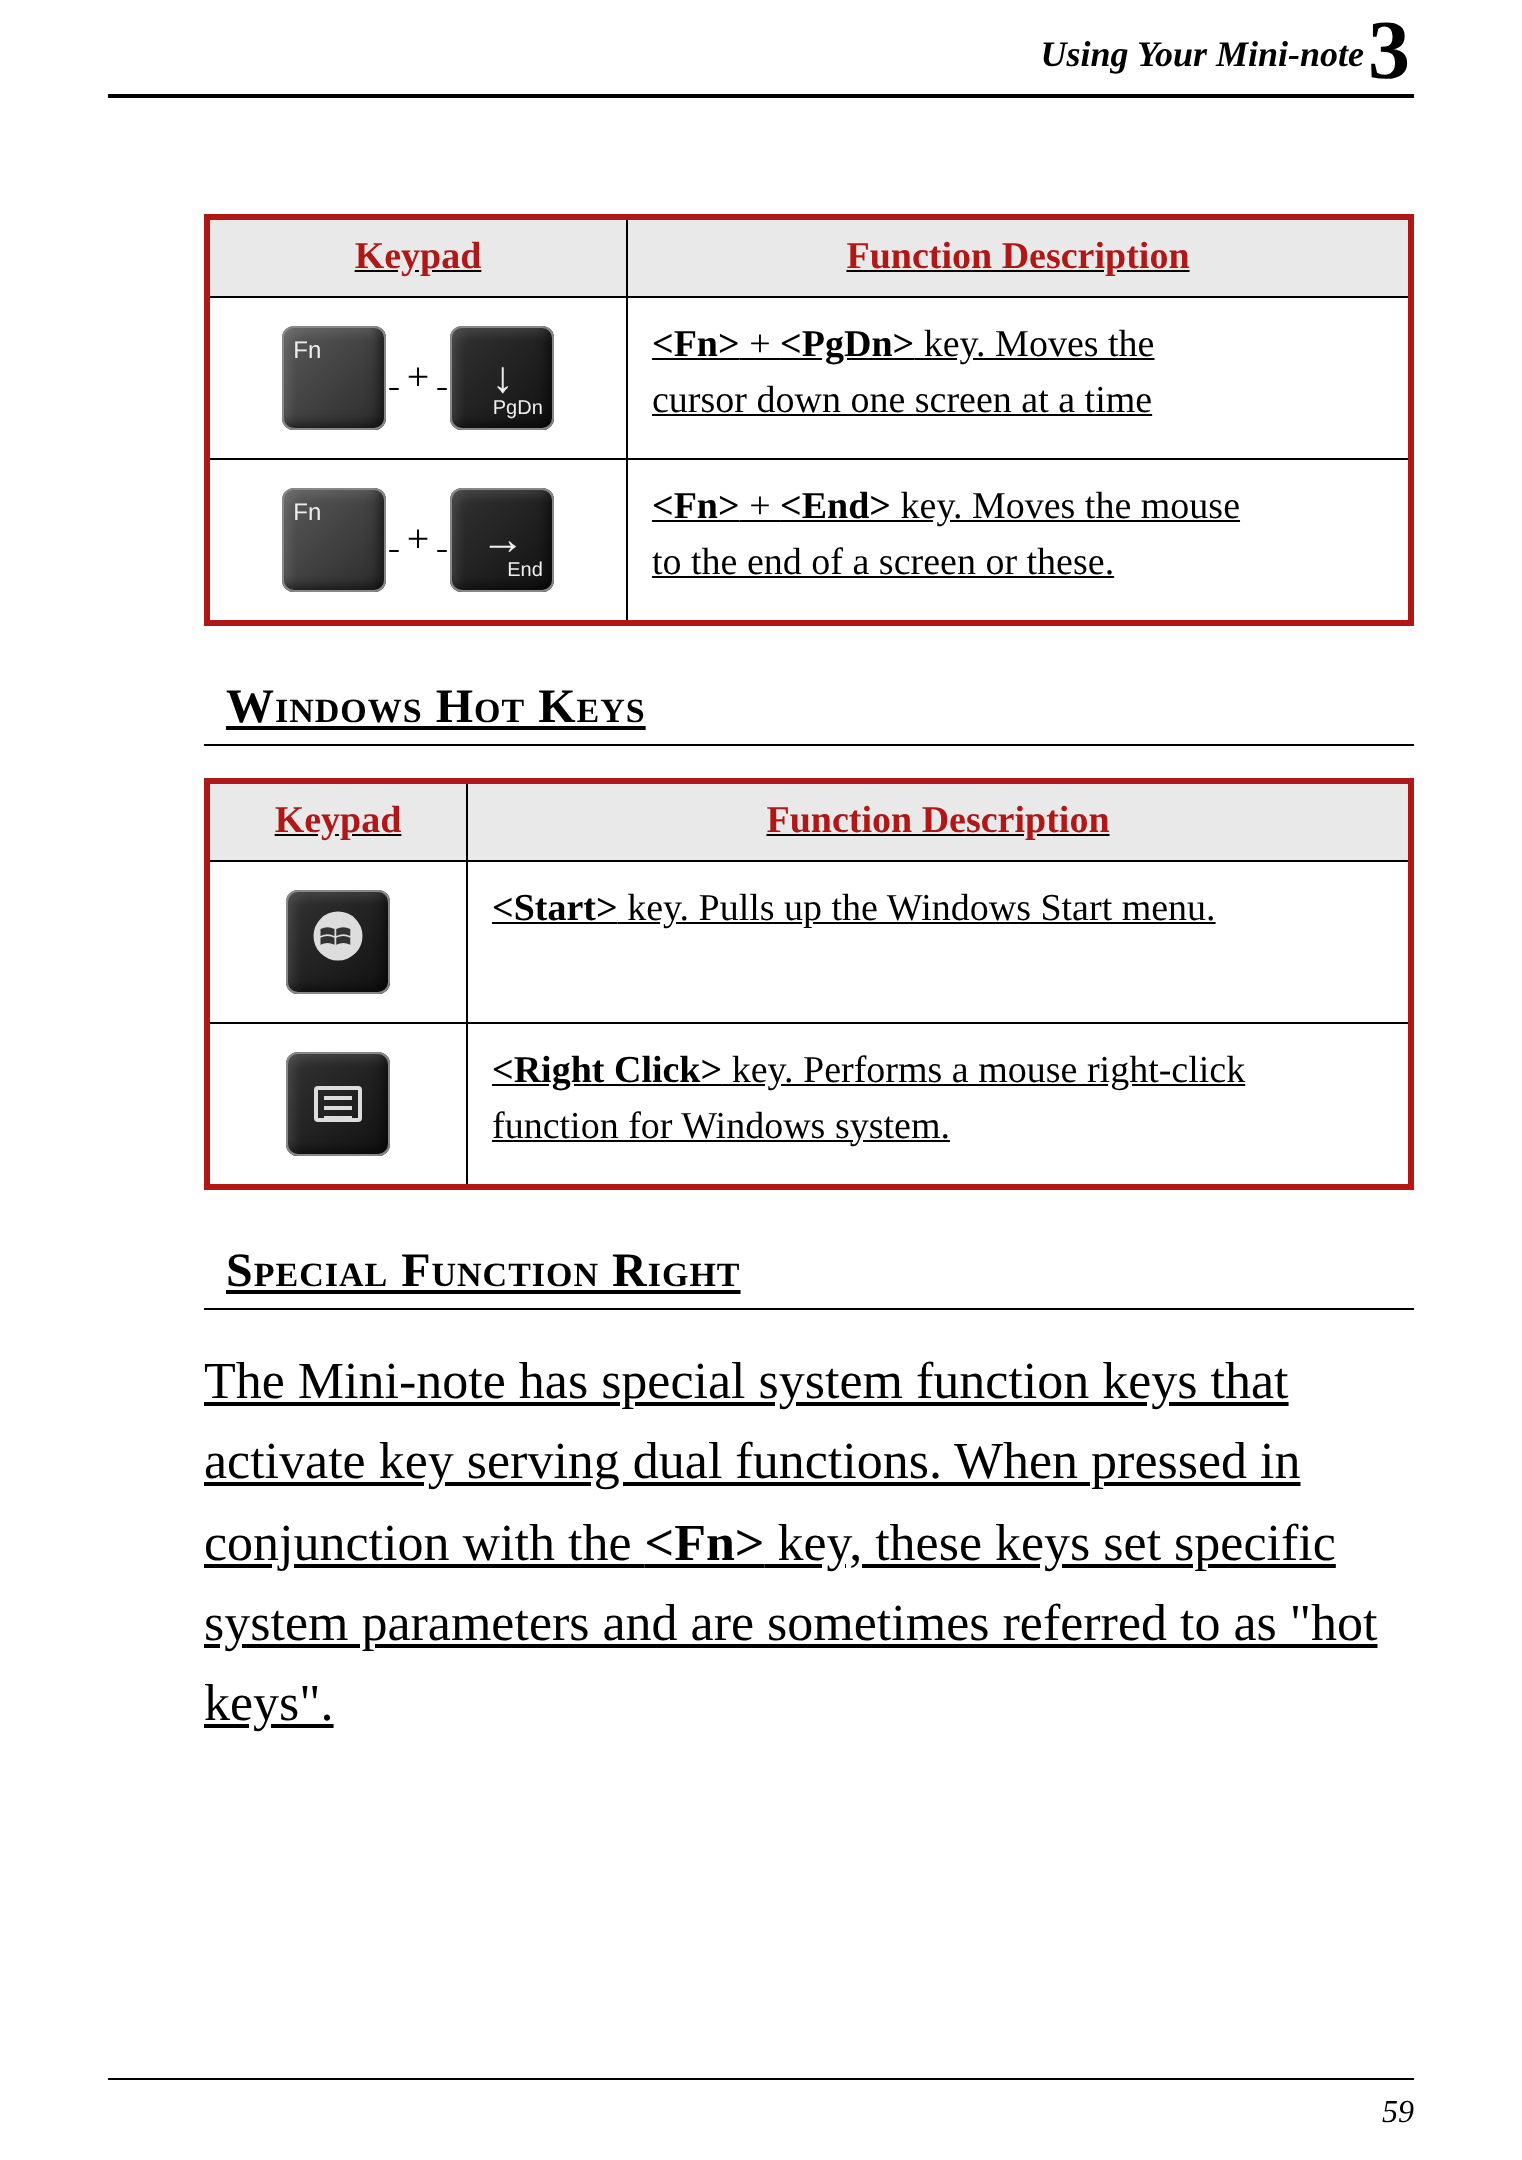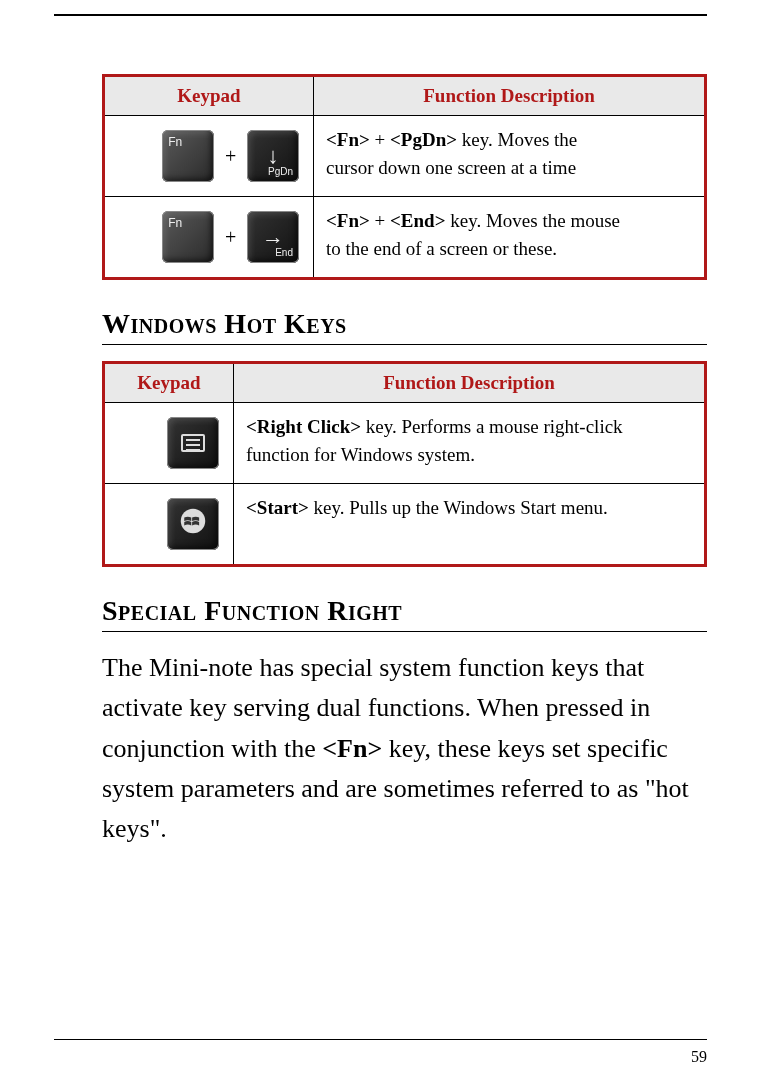--- a/index.html
+++ b/index.html
@@ -18,21 +18,21 @@
   }
   .running-head .chapnum {
     font-style: normal;
     font-weight: bold;
     font-size: 42px;
     vertical-align: -6px;
     padding-left: 2px;
   }
   .top-rule { border: 0; border-top: 2px solid #000; margin: 4px 0 0 0; }
 
-  .content { padding: 58px 0 0 48px; }
+  .content { padding: 58px 0 0 48px; text-decoration: underline; }
 
   table.kt {
     border-collapse: collapse;
     width: 100%;
     border: 3px solid #b01818;
     margin-bottom: 28px;
   }
   table.kt th {
     background: #e9e9e9;
     color: #b01818;
@@ -41,21 +41,21 @@
     padding: 8px 6px;
     border: 1px solid #000;
     text-align: center;
   }
   table.kt td {
     border: 1px solid #000;
     padding: 10px 12px;
     font-size: 19px;
     vertical-align: top;
   }
-  table.kt td.keycol { text-align: right; vertical-align: middle; }
+  table.kt td.keycol { text-align: center; vertical-align: middle; }
   table.kt.t1 td.keycol { width: 210px; }
   table.kt.t1 td.desccol { width: auto; }
   table.kt.t2 td.keycol { width: 130px; }
   table.kt.t2 td.desccol { width: auto; }
 
   .desccol .line { line-height: 1.45; }
   .desccol b { font-weight: bold; }
 
   
   .key {
@@ -83,49 +83,53 @@
   .key.menu .lbl-ctr .bars span {
     content:""; position:absolute; left:3px; right:3px; height:2px; background:#ddd;
   }
   .key.menu .lbl-ctr .bars::before { top:3px; }
   .key.menu .lbl-ctr .bars span   { top:8px; }
   .key.menu .lbl-ctr .bars::after  { top:13px; }
 
   h2.section {
     font-variant: small-caps;
     font-weight: bold;
-    font-size: 28px;
+    font-size: 24px;
     letter-spacing: 0.5px;
-    margin: 8px 0 4px 0;
+    margin: 8px 0 4px 11px;
   }
   .sec-rule { border:0; border-top:1px solid #000; margin: 2px 0 16px 0; }
 
   p.body {
     font-size: 26px;
     line-height: 1.55;
     margin: 6px 0 0 0;
   }
 
   .bottom-rule {
     position: absolute;
     left: 54px; right: 54px; bottom: 40px;
     border:0; border-top: 1.5px solid #000;
   }
   .pagenum {
     position:absolute;
     right: 54px;
     bottom: 14px;
     font-size: 16px;
+    font-style: italic;
   }
 </style>
 </head>
 <body>
 
 <div class="page">
 
+  <div class="running-head">
+    <span>Using Your Mini-note</span><span class="chapnum">3</span>
+  </div>
   <hr class="top-rule">
 
   <div class="content">
 
     <table class="kt t1">
       <tbody>
           <tr>
         <th>Keypad</th>
         <th>Function Description</th>
       </tr>
@@ -165,37 +169,20 @@
       </table>
 
     <h2 class="section">Windows Hot Keys</h2>
     <hr class="sec-rule">
 
     <table class="kt t2">
       <tbody>
           <tr>
         <th>Keypad</th>
         <th>Function Description</th>
-      </tr>
-      <tr>
-        <td class="keycol">
-          <span class="key dark menu">
-            <span class="lbl-ctr">
-                  <span class="bars">
-                    <span></span>
-                  </span>
-                </span>
-          </span>
-        </td>
-        <td class="desccol">
-          <div class="line">
-            <b>&lt;Right Click&gt;</b><span> key. Performs a mouse right-click</span>
-          </div>
-          <div class="line"><span>function for Windows system.</span></div>
-        </td>
       </tr>
       <tr>
         <td class="keycol">
           <span class="key dark win">
             <span class="lbl-ctr">
               <svg viewBox="0 0 32 32">
                 <circle cx="16" cy="16" r="14" fill="#ddd"></circle>
                 <g fill="#333">
                   <path d="M6 12 Q10 10 14 12 L14 16 Q10 14 6 16 Z"></path>
                   <path d="M15 12 Q19 10 23 12 L23 16 Q19 14 15 16 Z"></path>
@@ -205,20 +192,37 @@
               </svg>
             </span>
           </span>
         </td>
         <td class="desccol">
           <div class="line">
             <b>&lt;Start&gt;</b><span> key. Pulls up the Windows Start menu.</span>
           </div>
         </td>
       </tr>
+      <tr>
+        <td class="keycol">
+          <span class="key dark menu">
+            <span class="lbl-ctr">
+                  <span class="bars">
+                    <span></span>
+                  </span>
+                </span>
+          </span>
+        </td>
+        <td class="desccol">
+          <div class="line">
+            <b>&lt;Right Click&gt;</b><span> key. Performs a mouse right-click</span>
+          </div>
+          <div class="line"><span>function for Windows system.</span></div>
+        </td>
+      </tr>
     </tbody>
       </table>
 
     <h2 class="section">Special Function Right</h2>
     <hr class="sec-rule">
 
     <p class="body">
       <span>The Mini-note has special system function keys that activate key serving dual functions. When pressed in conjunction with the </span><b>&lt;Fn&gt;</b><span> key, these keys set specific system parameters and are sometimes referred to as "hot keys".</span>
     </p>
 

